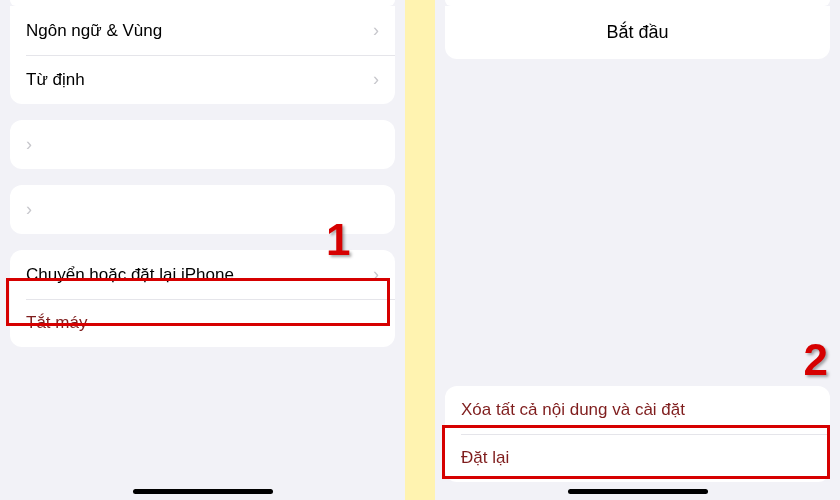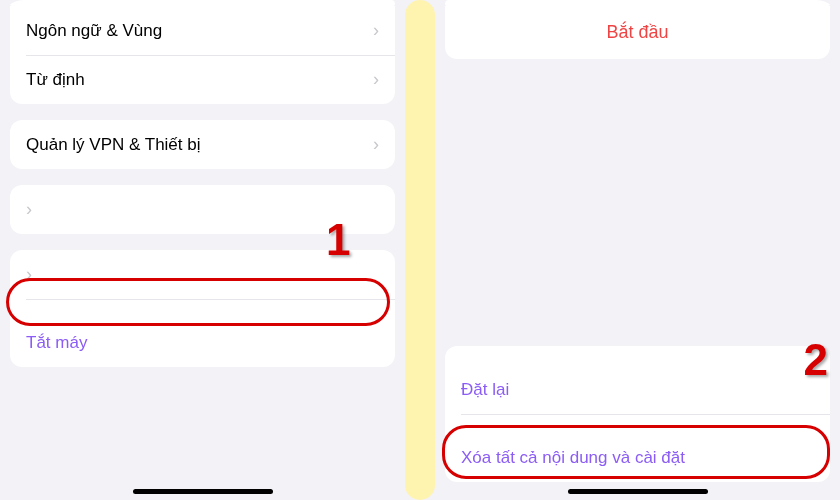--- a/index.html
+++ b/index.html
@@ -1,15 +1,15 @@
 <!DOCTYPE html>
 <html><head>
 <meta charset="utf-8">
 <style>
-  * { box-sizing: border-box; margin: 0; padding: 0; border-radius: 24px; }
+  * { box-sizing: border-box; margin: 0; padding: 0; }
   body {
     font-family: -apple-system, BlinkMacSystemFont, "Segoe UI", Helvetica, Arial, sans-serif;
     background: #f2f2f7;
     width: 840px;
     height: 500px;
     overflow: hidden;
     position: relative;
   }
   .container {
     display: flex;
@@ -56,22 +56,21 @@
     right: 0;
     height: 1px;
     background: #e5e5ea;
   }
   .row-label {
     font-size: 17px;
     color: #000000;
     font-weight: 400;
   }
   .row-label.blue {
-    color: #8b5cf6;
-    margin-top: 20px;
+    color: #7f1d1d;
   }
   .chevron {
     color: #c7c7cc;
     font-size: 18px;
     font-weight: 300;
   }
   .marker {
     position: absolute;
     color: #d60000;
     font-size: 44px;
@@ -90,21 +89,21 @@
   .hl1 { top: 278px; left: 6px; width: 384px; height: 48px; }
   .hl2 { top: 425px; left: 442px; width: 388px; height: 54px; }
   .center-btn-group {
     background: #ffffff;
     border-radius: 12px;
     margin: 8px 10px 10px 10px;
     padding: 16px 0;
     text-align: center;
   }
   .center-btn {
-    color: #ef4444;
+    color: #000000;
     font-size: 18px;
     font-weight: 400;
   }
   .top-cut {
     background: #ffffff;
     margin: 0 10px 8px 10px;
     border-bottom-left-radius: 12px;
     border-bottom-right-radius: 12px;
     height: 6px;
   }
@@ -139,33 +138,33 @@
         <span class="chevron">›</span>
       </div>
       <div class="row">
         <span class="row-label">Từ định</span>
         <span class="chevron">›</span>
       </div>
     </div>
 
     <div class="group">
       <div class="row">
-        <span class="row-label">Quản lý VPN &amp; Thiết bị</span>
         <span class="chevron">›</span>
       </div>
     </div>
 
     <div class="group">
       <div class="row">
         <span class="chevron">›</span>
       </div>
     </div>
 
     <div class="group">
       <div class="row">
+        <span class="row-label">Chuyển hoặc đặt lại iPhone</span>
         <span class="chevron">›</span>
       </div>
       <div class="row">
         <span class="row-label blue">Tắt máy</span>
       </div>
     </div>
 
     <div class="home-indicator"></div>
   </div>
 
@@ -176,24 +175,24 @@
       <div class="top-cut"></div>
 
       <div class="center-btn-group" style="margin-top:-8px; border-top-left-radius:0; border-top-right-radius:0;">
         <span class="center-btn">Bắt đầu</span>
       </div>
 
       <div class="spacer"></div>
 
       <div class="group" style="margin-bottom:18px;">
         <div class="row">
-          <span class="row-label blue">Đặt lại</span>
+          <span class="row-label blue">Xóa tất cả nội dung và cài đặt</span>
         </div>
         <div class="row">
-          <span class="row-label blue">Xóa tất cả nội dung và cài đặt</span>
+          <span class="row-label blue">Đặt lại</span>
         </div>
       </div>
     </div>
     <div class="home-indicator"></div>
   </div>
 
   <div class="highlight-box hl1"></div>
   <div class="highlight-box hl2"></div>
   <div class="marker marker-1">1</div>
   <div class="marker marker-2">2</div>

